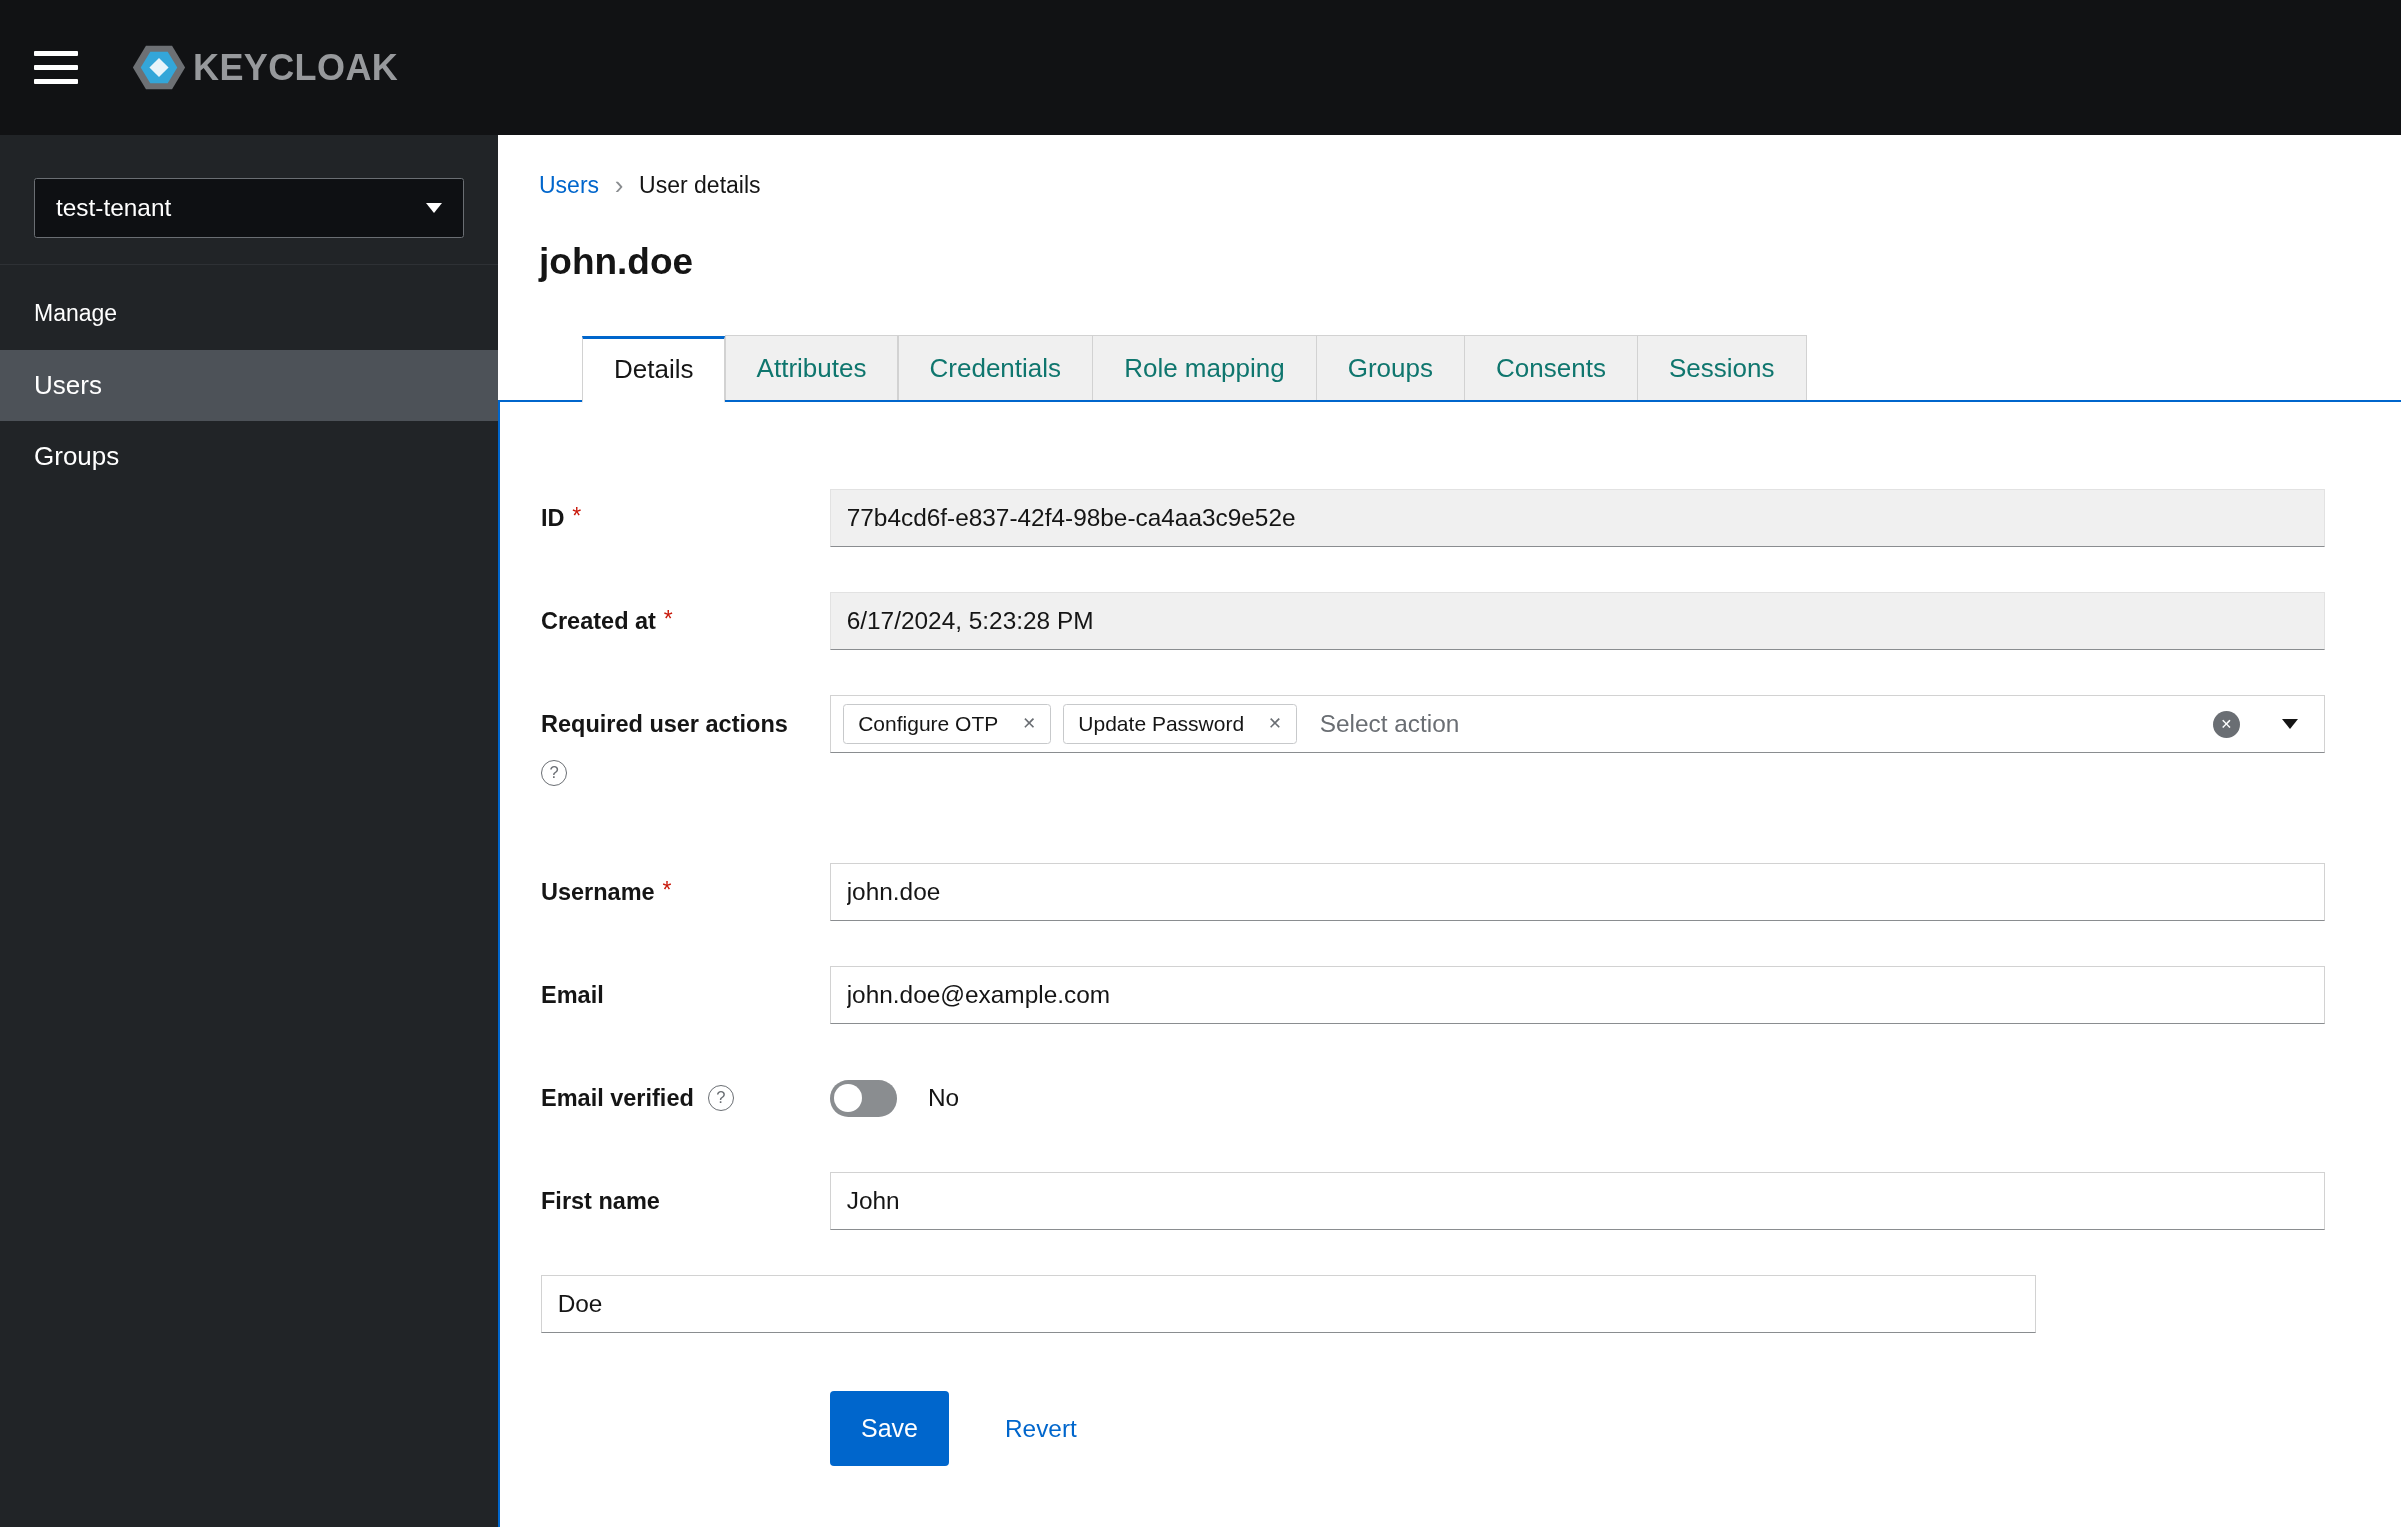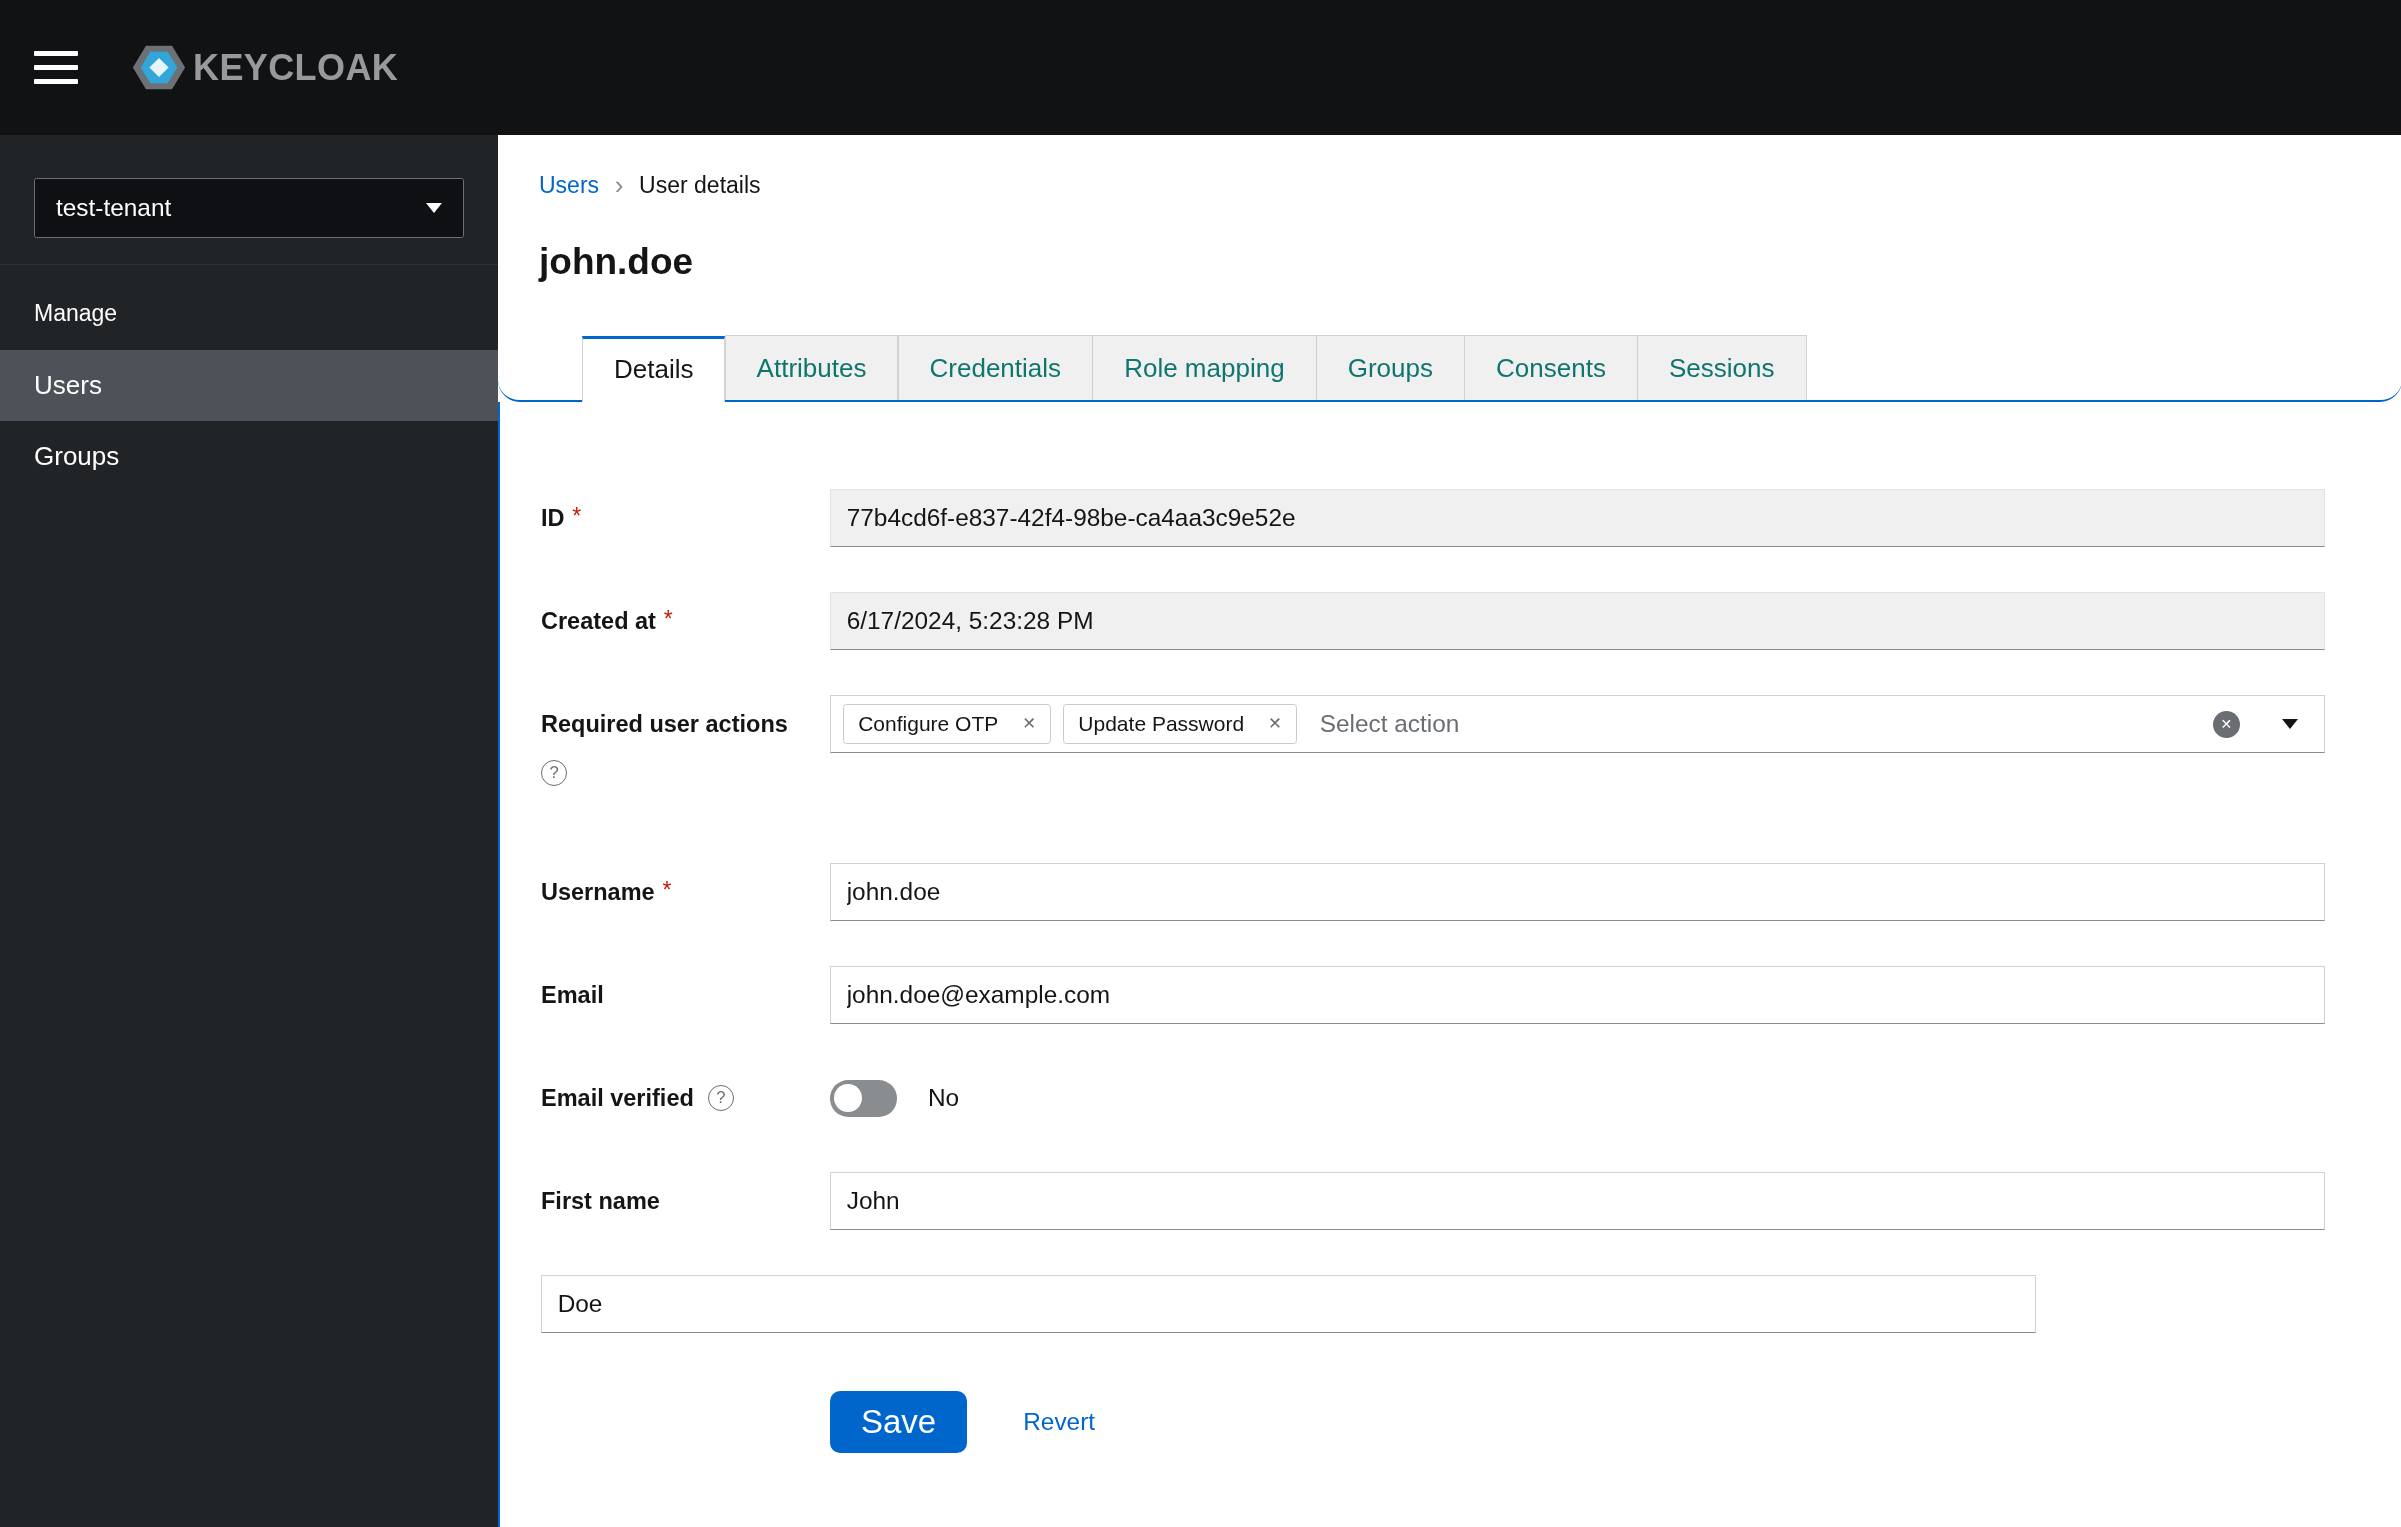--- a/index.html
+++ b/index.html
@@ -72,21 +72,20 @@
   .bc-link { color: #0066cc; text-decoration: none; cursor: pointer; }
   .bc-sep::after { content: "›"; color: #8a8d90; margin: 0 15.7px; font-size: 26px; }
   .bc-current { color: #151515; }
   .page-title { margin: 40px 0 0 41px; font-size: 37px; font-weight: 700; color: #151515; }
 
   
   .tabstrip {
     display: flex; align-items: flex-end;
     margin-top: 52px; padding-left: 84px;
     border-bottom: 2.6px solid #0066cc;
-    border-radius: 22px;
   }
   .tab {
     height: 65px; padding: 0 31px;
     font-size: 26px; color: #0f766e;
     background: #f0f0f0;
     border: 0.9px solid #d2d2d2; border-bottom: none;
     display: flex; align-items: center;
     cursor: pointer; margin-left: -0.9px;
     font-family: inherit;
   }
@@ -172,24 +171,24 @@
     position: relative; cursor: pointer; flex-shrink: 0;
   }
   .knob {
     position: absolute; left: 4.4px; top: 4.4px;
     width: 28px; height: 28px; border-radius: 50%; background: #ffffff;
   }
   .toggle-text { margin-left: 31px; font-size: 24.4px; color: #151515; }
 
   .actions-row { display: flex; align-items: center; margin-top: 58px; margin-left: 289px; }
   .btn-primary {
-    height: 62px; padding: 0 31px;
+    height: 75px; padding: 0 31px;
     background: #0066cc; color: #ffffff;
-    border: none; border-radius: 10px;
-    font-size: 33px; font-family: inherit; cursor: pointer;
+    border: none; border-radius: 4px;
+    font-size: 25px; font-family: inherit; cursor: pointer;
   }
   .btn-link {
     margin-left: 56px; padding: 0;
     background: none; border: none;
     color: #0066cc; font-size: 24.4px; font-family: inherit; cursor: pointer;
   }
 </style>
 </head>
 <body>
 

